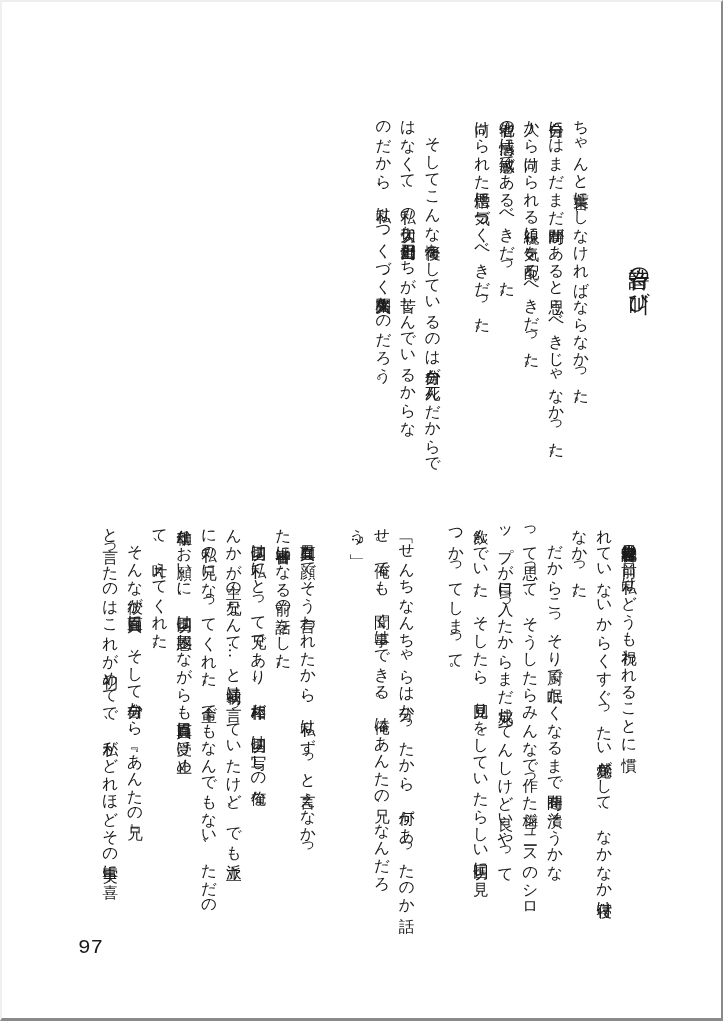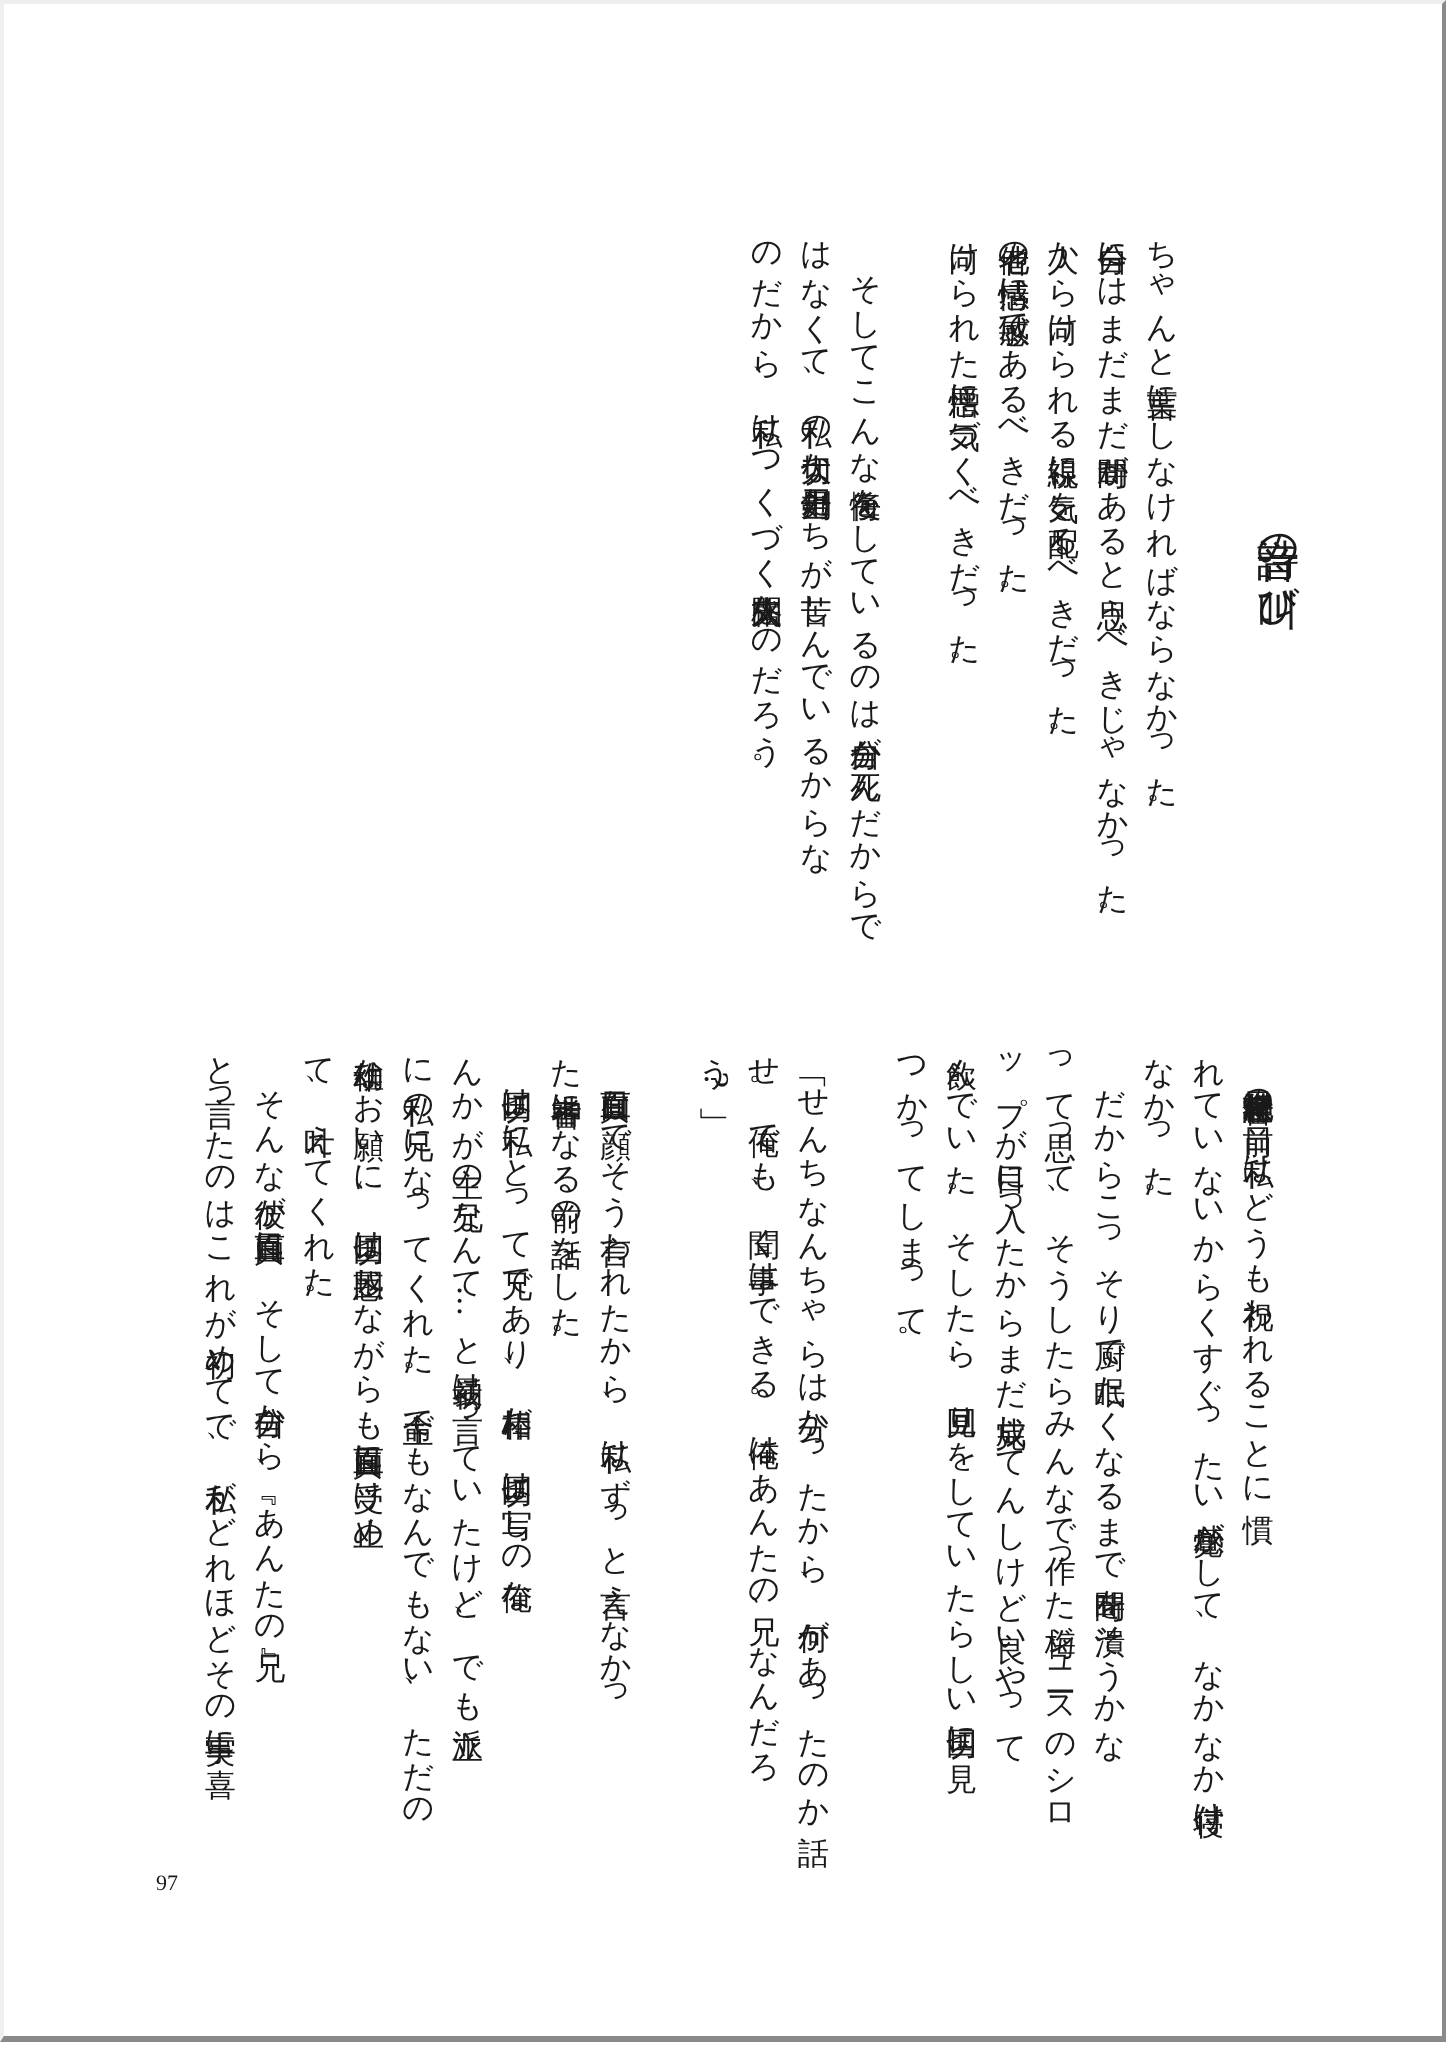--- a/index.html
+++ b/index.html
@@ -10,22 +10,22 @@
           border-right: 2px solid #8a8a8a; border-bottom: 3px solid #8a8a8a;
           box-sizing: border-box; background: #fff; }
   .vblock { position: absolute; writing-mode: vertical-rl; -webkit-writing-mode: vertical-rl;
             font-size: 15.6px; line-height: 24.7px; letter-spacing: 0; white-space: nowrap; }
   .vblock p { margin: 0; padding: 0; }
   .vblock .indent { text-indent: 1em; }
   .title { position: absolute; writing-mode: vertical-rl; -webkit-writing-mode: vertical-rl;
            font-size: 21px; line-height: 24px; left: 625px; top: 250px; letter-spacing: 0.5px; }
   .upper { right: 128px; top: 108px; height: 400px; }
   .lower { right: 80px; top: 516px; height: 410px; }
-  .folio { position: absolute; left: 76px; top: 934px; font-size: 11px;
-           font-family: Liberation Serif, serif; }
+  .folio { position: absolute; left: 76px; top: 934px; font-size: 21px;
+           font-family: Liberation Mono, monospace; }
   .blank { display: block; }
 </style>
 </head>
 <body>
 
 <div class="page">
 
   <div class="title">詩音の叫び</div>
 
   <div class="vblock upper">

